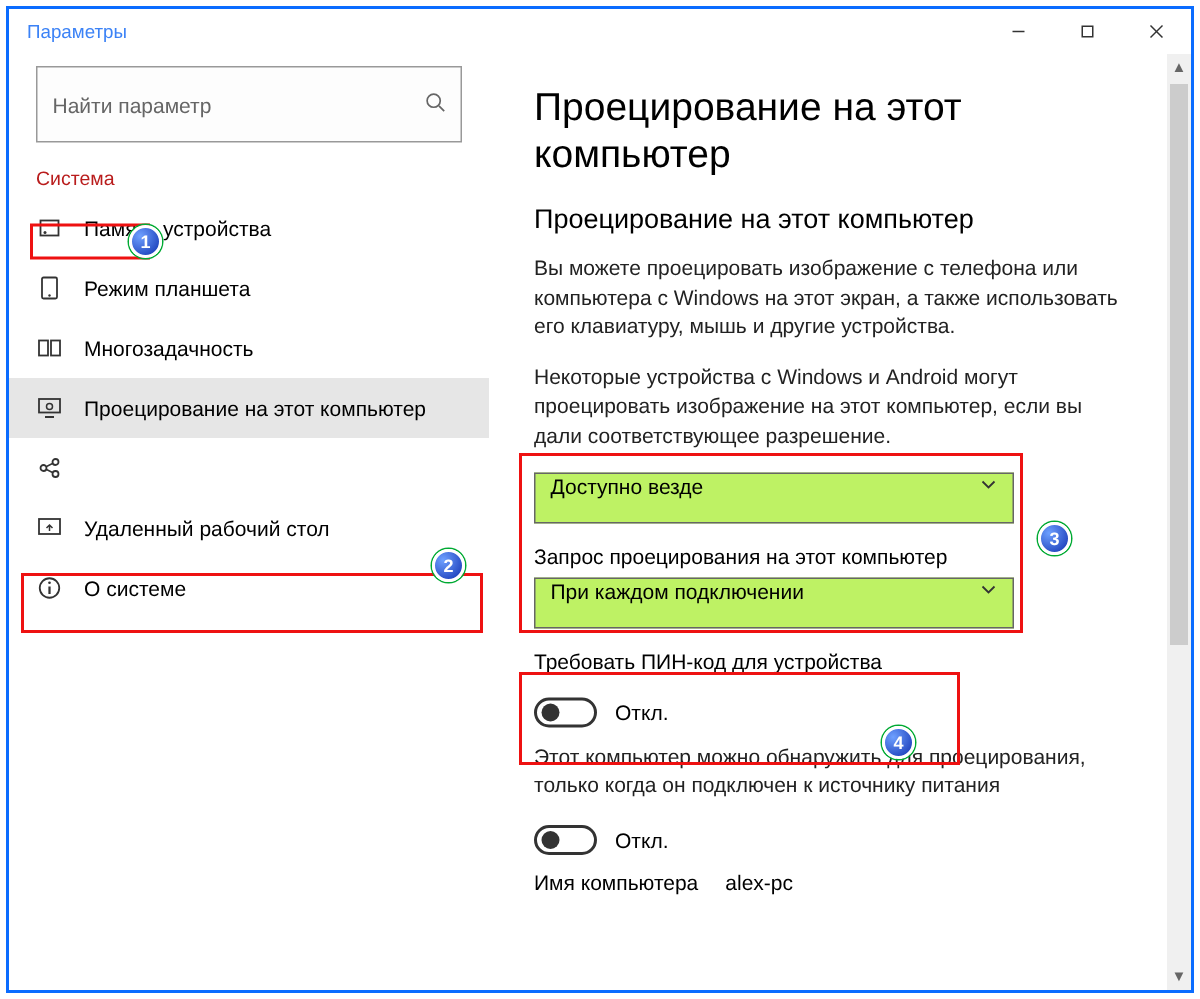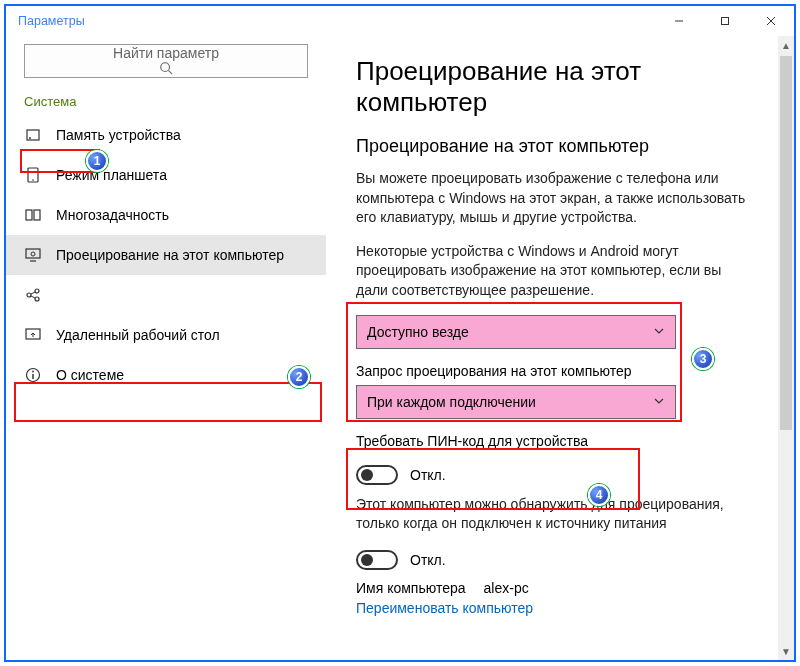--- a/index.html
+++ b/index.html
@@ -54,34 +54,33 @@
     align-items: center;
     gap: 14px;
     height: 40px;
     padding: 0 18px;
     font-size: 14px;
     color: #000;
   }
   .home-row { margin-bottom: 6px; }
   .searchbox {
     margin: 0 18px 10px 18px;
-    height: 34px;
+    height: 51px;
     border: 1px solid #999;
     background: #fdfdfd;
     display: flex;
     align-items: center;
     padding: 0 10px;
     color: #555;
-    flex-direction: column;
   }
   .searchbox .ph { flex: 1; font-style: normal; color: #666; }
   .section-label {
     padding: 6px 18px 6px 18px;
     font-size: 13px;
-    color: #4d7c0f;
+    color: #b91c1c;
     display: inline-block;
   }
   .nav-icon {
     width: 18px;
     height: 18px;
     display: inline-flex;
     align-items: center;
     justify-content: center;
     color: #333;
   }
@@ -92,26 +91,25 @@
     overflow: hidden;
   }
   .h1 { font-size: 26px; font-weight: 400; margin: 0 0 18px 0; }
   .h2 { font-size: 18px; font-weight: 400; margin: 0 0 12px 0; }
   .para { font-size: 14px; color: #222; margin: 0 0 14px 0; line-height: 1.4; }
   .dropdown {
     width: 320px;
     height: 34px;
     border: 1px solid #666;
     display: flex;
-    align-items: center;
     padding: 0 10px;
     font-size: 14px;
     color: #000;
     justify-content: space-between;
-    background: #f9a8d4;
+    background: #bef264;
   }
   .label-small { font-size: 14px; margin: 14px 0 6px 0; }
   .toggle-row {
     display: flex;
     align-items: center;
     gap: 12px;
     margin: 16px 0 10px 0;
   }
   .toggle {
     width: 42px;
@@ -323,21 +321,20 @@
         <div class="toggle">
             <div class="knob"></div>
           </div>
         <span>Откл.</span>
       </div>
 
       <div class="pcname-row">
         <span>Имя компьютера</span>
         <span>alex-pc</span>
       </div>
-      <div class="link" style="margin-top:4px;">Переименовать компьютер</div>
     </div>
 
     <div class="scrolltrack">
       <div class="arrow">▲</div>
       <div class="thumb"></div>
       <div class="gap"></div>
       <div class="arrow">▼</div>
     </div>
 
   </div>

